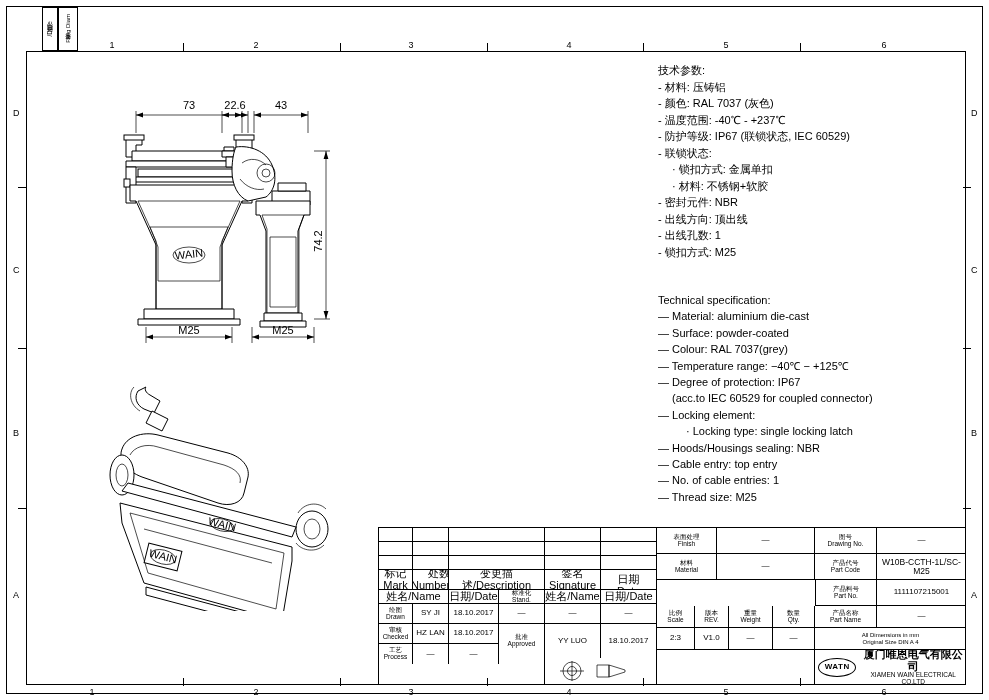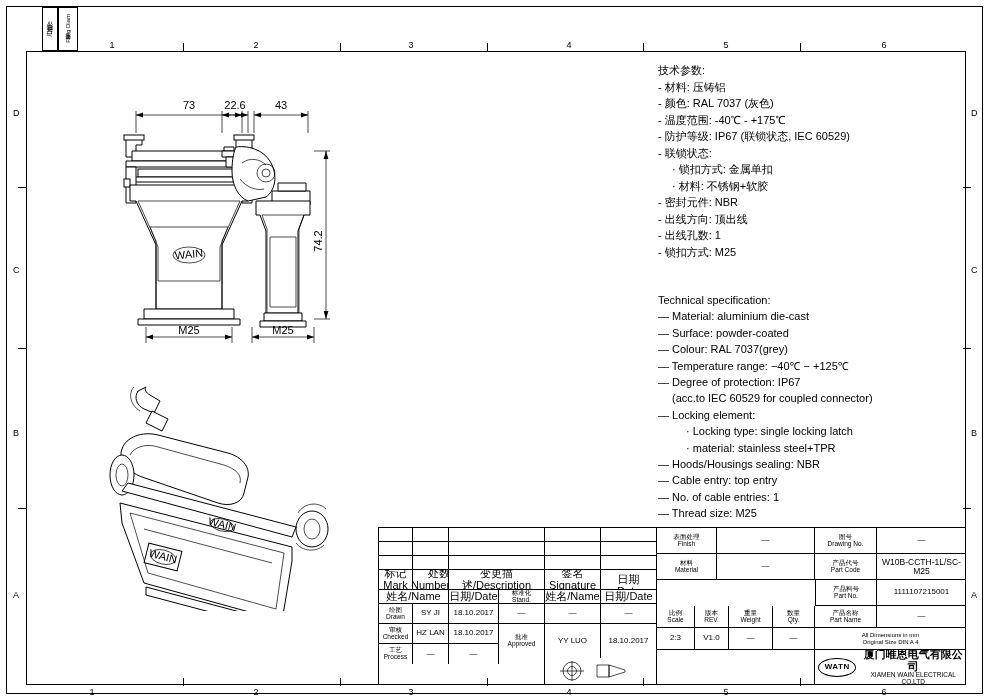--- a/index.html
+++ b/index.html
@@ -229,42 +229,41 @@
       <text x="196" y="477" class="dimtext" font-size="7" text-anchor="middle" transform="rotate(14 196 474)">WAIN</text>
 
       <path d="M120,536 l128,34 v8 l-128,-34 z" class="fillw"></path>
     </g>
   </svg>
 
   <div id="spec-cn">
     <div>技术参数:</div>
     <div>- 材料: 压铸铝</div>
     <div>- 颜色: RAL 7037 (灰色)</div>
-    <div>- 温度范围: -40℃ - +175℃</div>
+    <div>- 温度范围: -40℃ - +237℃</div>
     <div>- 防护等级: IP67 (联锁状态, IEC 60529)</div>
     <div>- 联锁状态:</div>
     <div class="indent1">· 锁扣方式: 金属单扣</div>
     <div class="indent1">· 材料: 不锈钢+软胶</div>
     <div>- 密封元件: NBR</div>
     <div>- 出线方向: 顶出线</div>
     <div>- 出线孔数: 1</div>
     <div>- 锁扣方式: M25</div>
   </div>
 
   <div id="spec-en">
     <div>Technical specification:</div>
     <div>— Material: aluminium die-cast</div>
     <div>— Surface: powder-coated</div>
     <div>— Colour: RAL 7037(grey)</div>
     <div>— Temperature range: −40℃ − +125℃</div>
     <div>— Degree of protection: IP67</div>
     <div class="indent1">(acc.to IEC 60529 for coupled connector)</div>
     <div>— Locking element:</div>
     <div class="indent2">· Locking type: single locking latch</div>
-    <div class="indent2">· material: stainless steel+TPR</div>
     <div>— Hoods/Housings sealing: NBR</div>
     <div>— Cable entry: top entry</div>
     <div>— No. of cable entries: 1</div>
     <div>— Thread size: M25</div>
   </div>
 
   <div id="title-block">
 
     <div class="cell" style="left:0;top:0;width:34px;height:14px;"></div>
     <div class="cell" style="left:34px;top:0;width:36px;height:14px;"></div>

